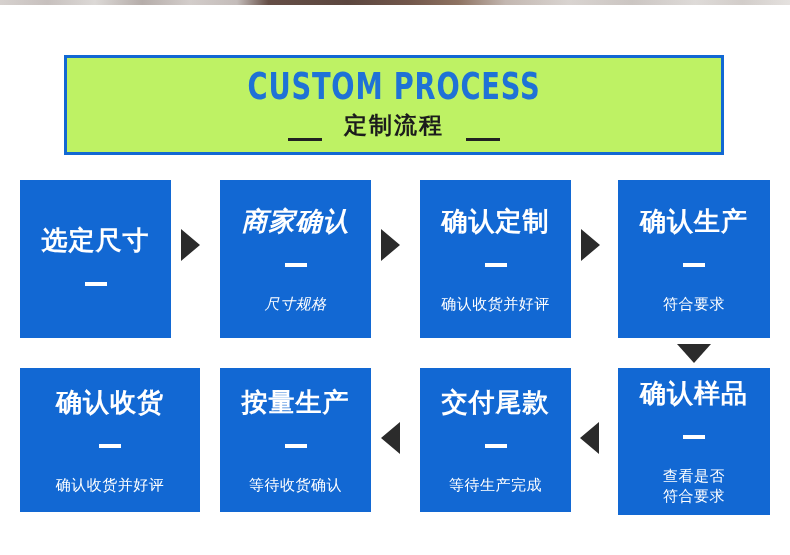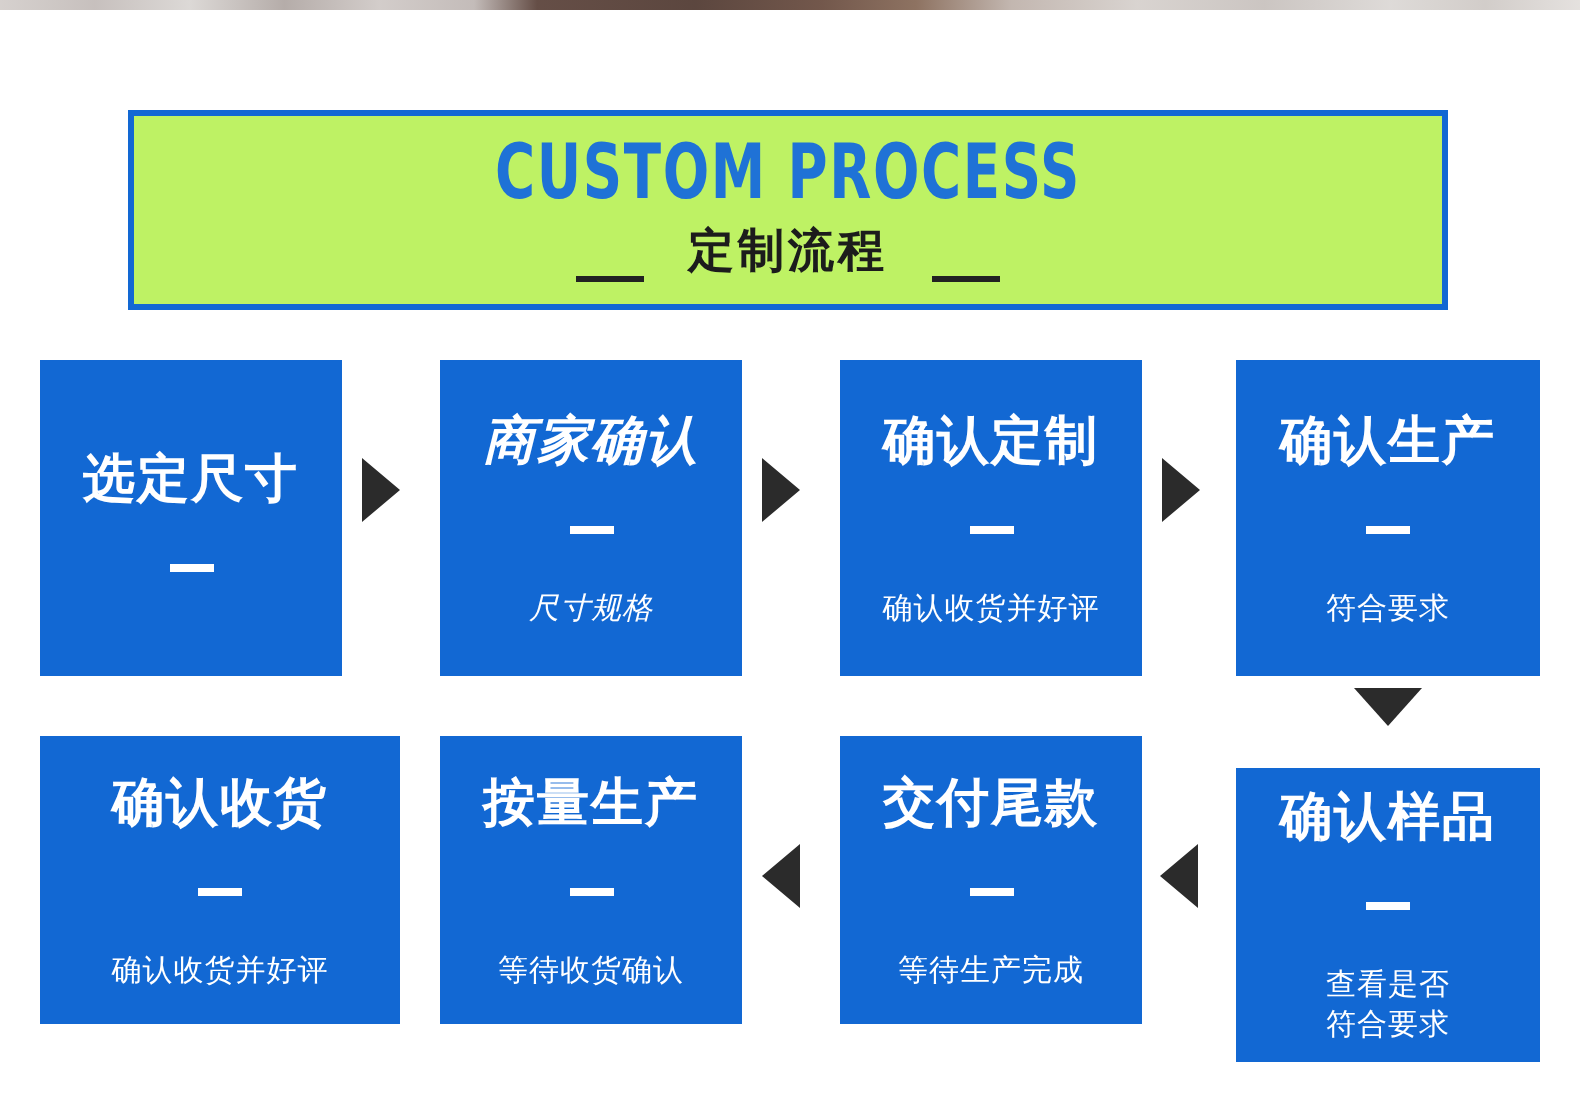--- a/index.html
+++ b/index.html
@@ -178,21 +178,21 @@
   <div class="arrow arrow-right" style="left:581px; top:229px;"></div>
 
   <div class="step" style="left:618px; top:180px; width:152px; height:158px;">
     <div class="step-title">确认生产</div>
     <div class="step-rule"></div>
     <div class="step-sub">符合要求</div>
   </div>
 
   <div class="arrow arrow-down" style="left:677px; top:344px;"></div>
 
-  <div class="step" style="left:618px; top:384px; width:152px; height:147px;">
+  <div class="step" style="left:618px; top:368px; width:152px; height:147px;">
     <div class="step-title">确认样品</div>
     <div class="step-rule"></div>
     <div class="step-sub">查看是否
 符合要求</div>
   </div>
 
   <div class="arrow arrow-left" style="left:580px; top:422px;"></div>
 
   <div class="step" style="left:420px; top:368px; width:151px; height:144px;">
     <div class="step-title">交付尾款</div>

